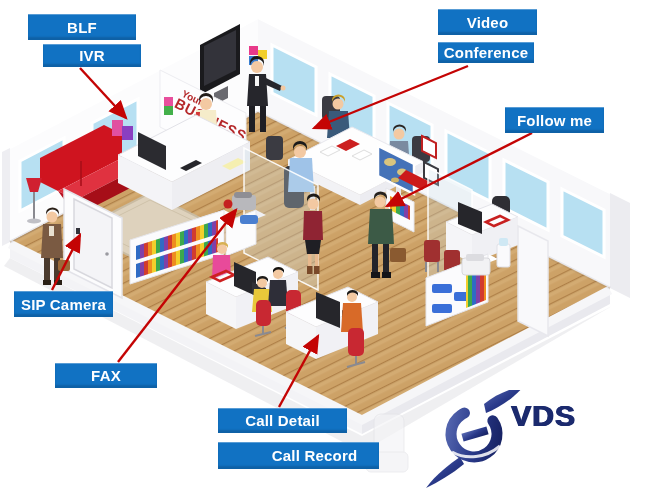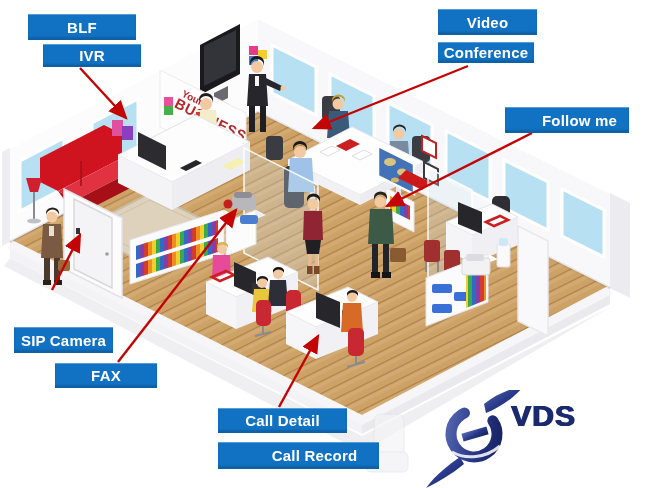--- a/index.html
+++ b/index.html
@@ -361,22 +361,22 @@
     <line class="arrow" x1="532" y1="133" x2="387" y2="206" marker-end="url(#ah)"></line>
     <line class="arrow" x1="52" y1="290" x2="80" y2="235" marker-end="url(#ah)"></line>
     <line class="arrow" x1="118" y1="362" x2="236" y2="210" marker-end="url(#ah)"></line>
     <line class="arrow" x1="279" y1="407" x2="318" y2="336" marker-end="url(#ah)"></line>
   </svg>
 
   <div class="callout" style="left:28px;top:14px;width:108px;height:26px;">BLF</div>
   <div class="callout" style="left:28px;top:44px;width:98px;height:23px;margin-left:15px;">IVR</div>
   <div class="callout" style="left:438px;top:9px;width:99px;height:26px;">Video</div>
   <div class="callout" style="left:438px;top:42px;width:96px;height:21px;">Conference</div>
-  <div class="callout" style="left:505px;top:107px;width:99px;height:26px;padding-left:25px;">Follow me</div>
-  <div class="callout" style="left:14px;top:291px;width:99px;height:26px;margin-top:36px;">SIP Camera</div>
+  <div class="callout" style="left:505px;top:107px;width:99px;height:26px;">Follow me</div>
+  <div class="callout" style="left:14px;top:291px;width:99px;height:26px;">SIP Camera</div>
   <div class="callout" style="left:55px;top:363px;width:102px;height:25px;">FAX</div>
   <div class="callout" style="left:218px;top:408px;width:129px;height:25px;">Call Detail</div>
   <div class="callout" style="left:218px;top:442px;width:129px;height:27px;padding-left:32px;">Call Record</div>
 
   <svg class="layer" style="left:422px;top:390px;" width="104" height="98" viewBox="0 0 104 98">
     <defs>
       <linearGradient id="lg" x1="0" y1="0" x2="1" y2="1">
         <stop offset="0" stop-color="#5a6cb4"></stop>
         <stop offset="0.5" stop-color="#2a3a8a"></stop>
         <stop offset="1" stop-color="#141f5e"></stop>

